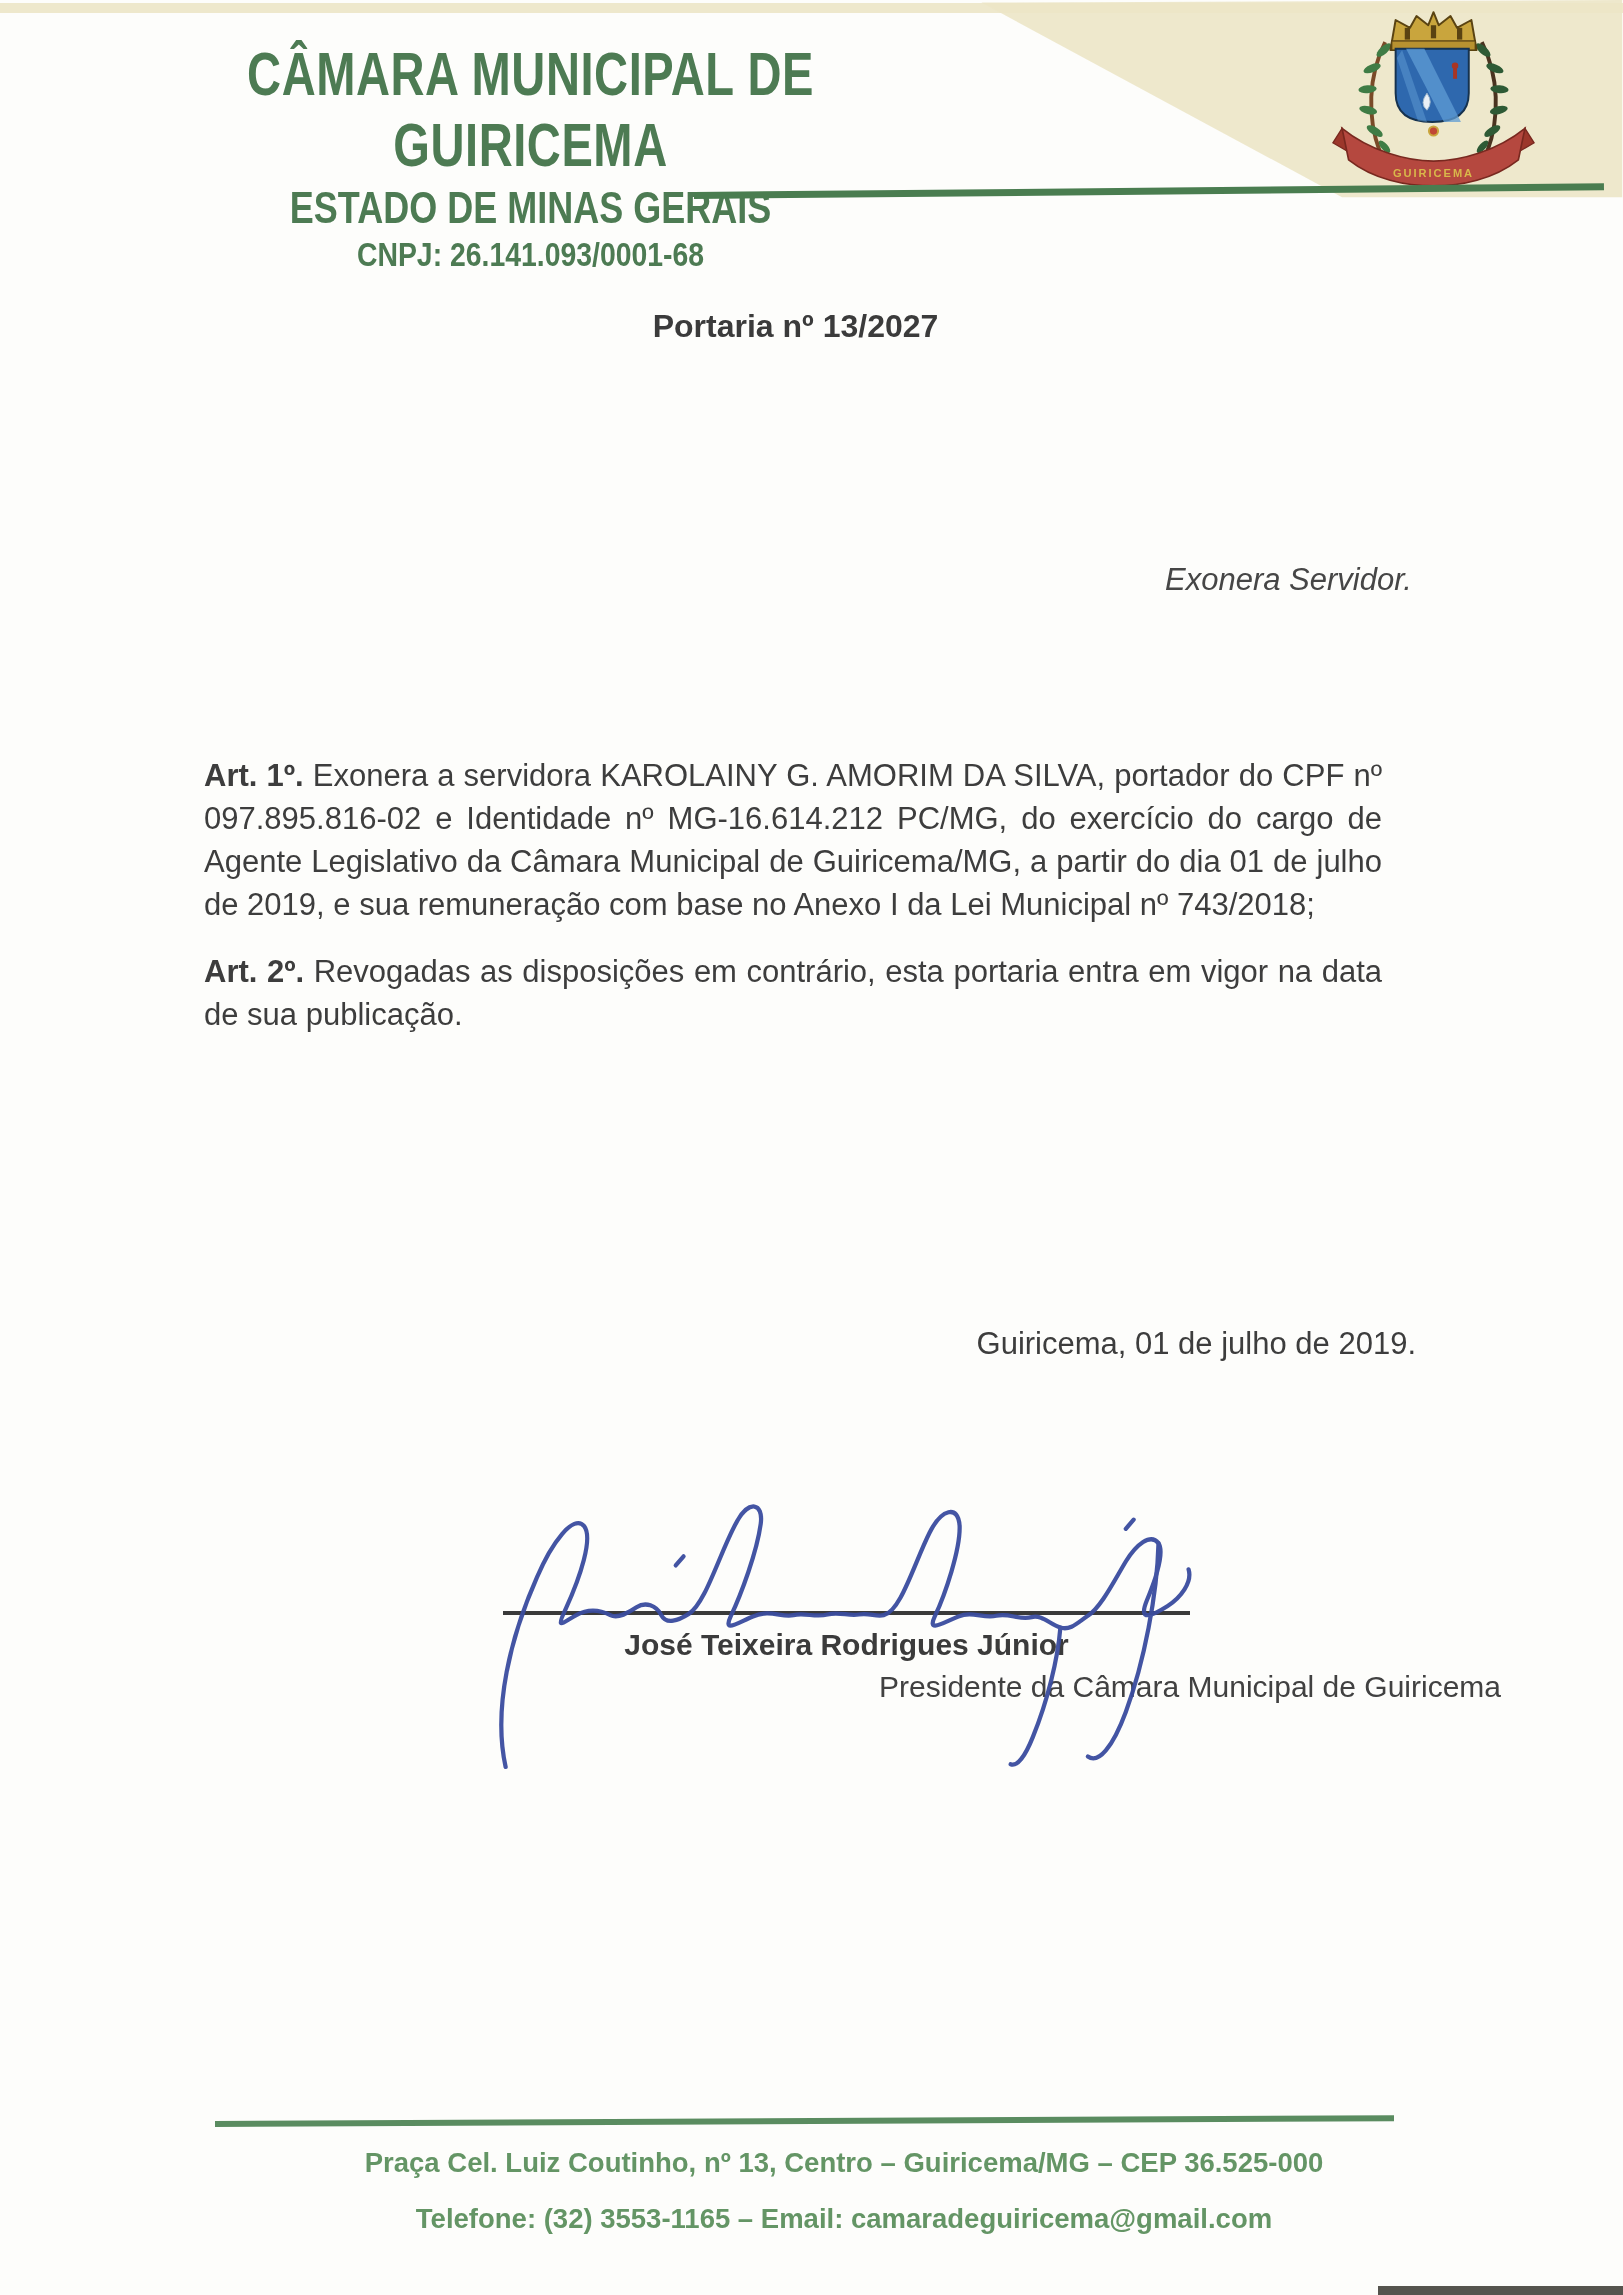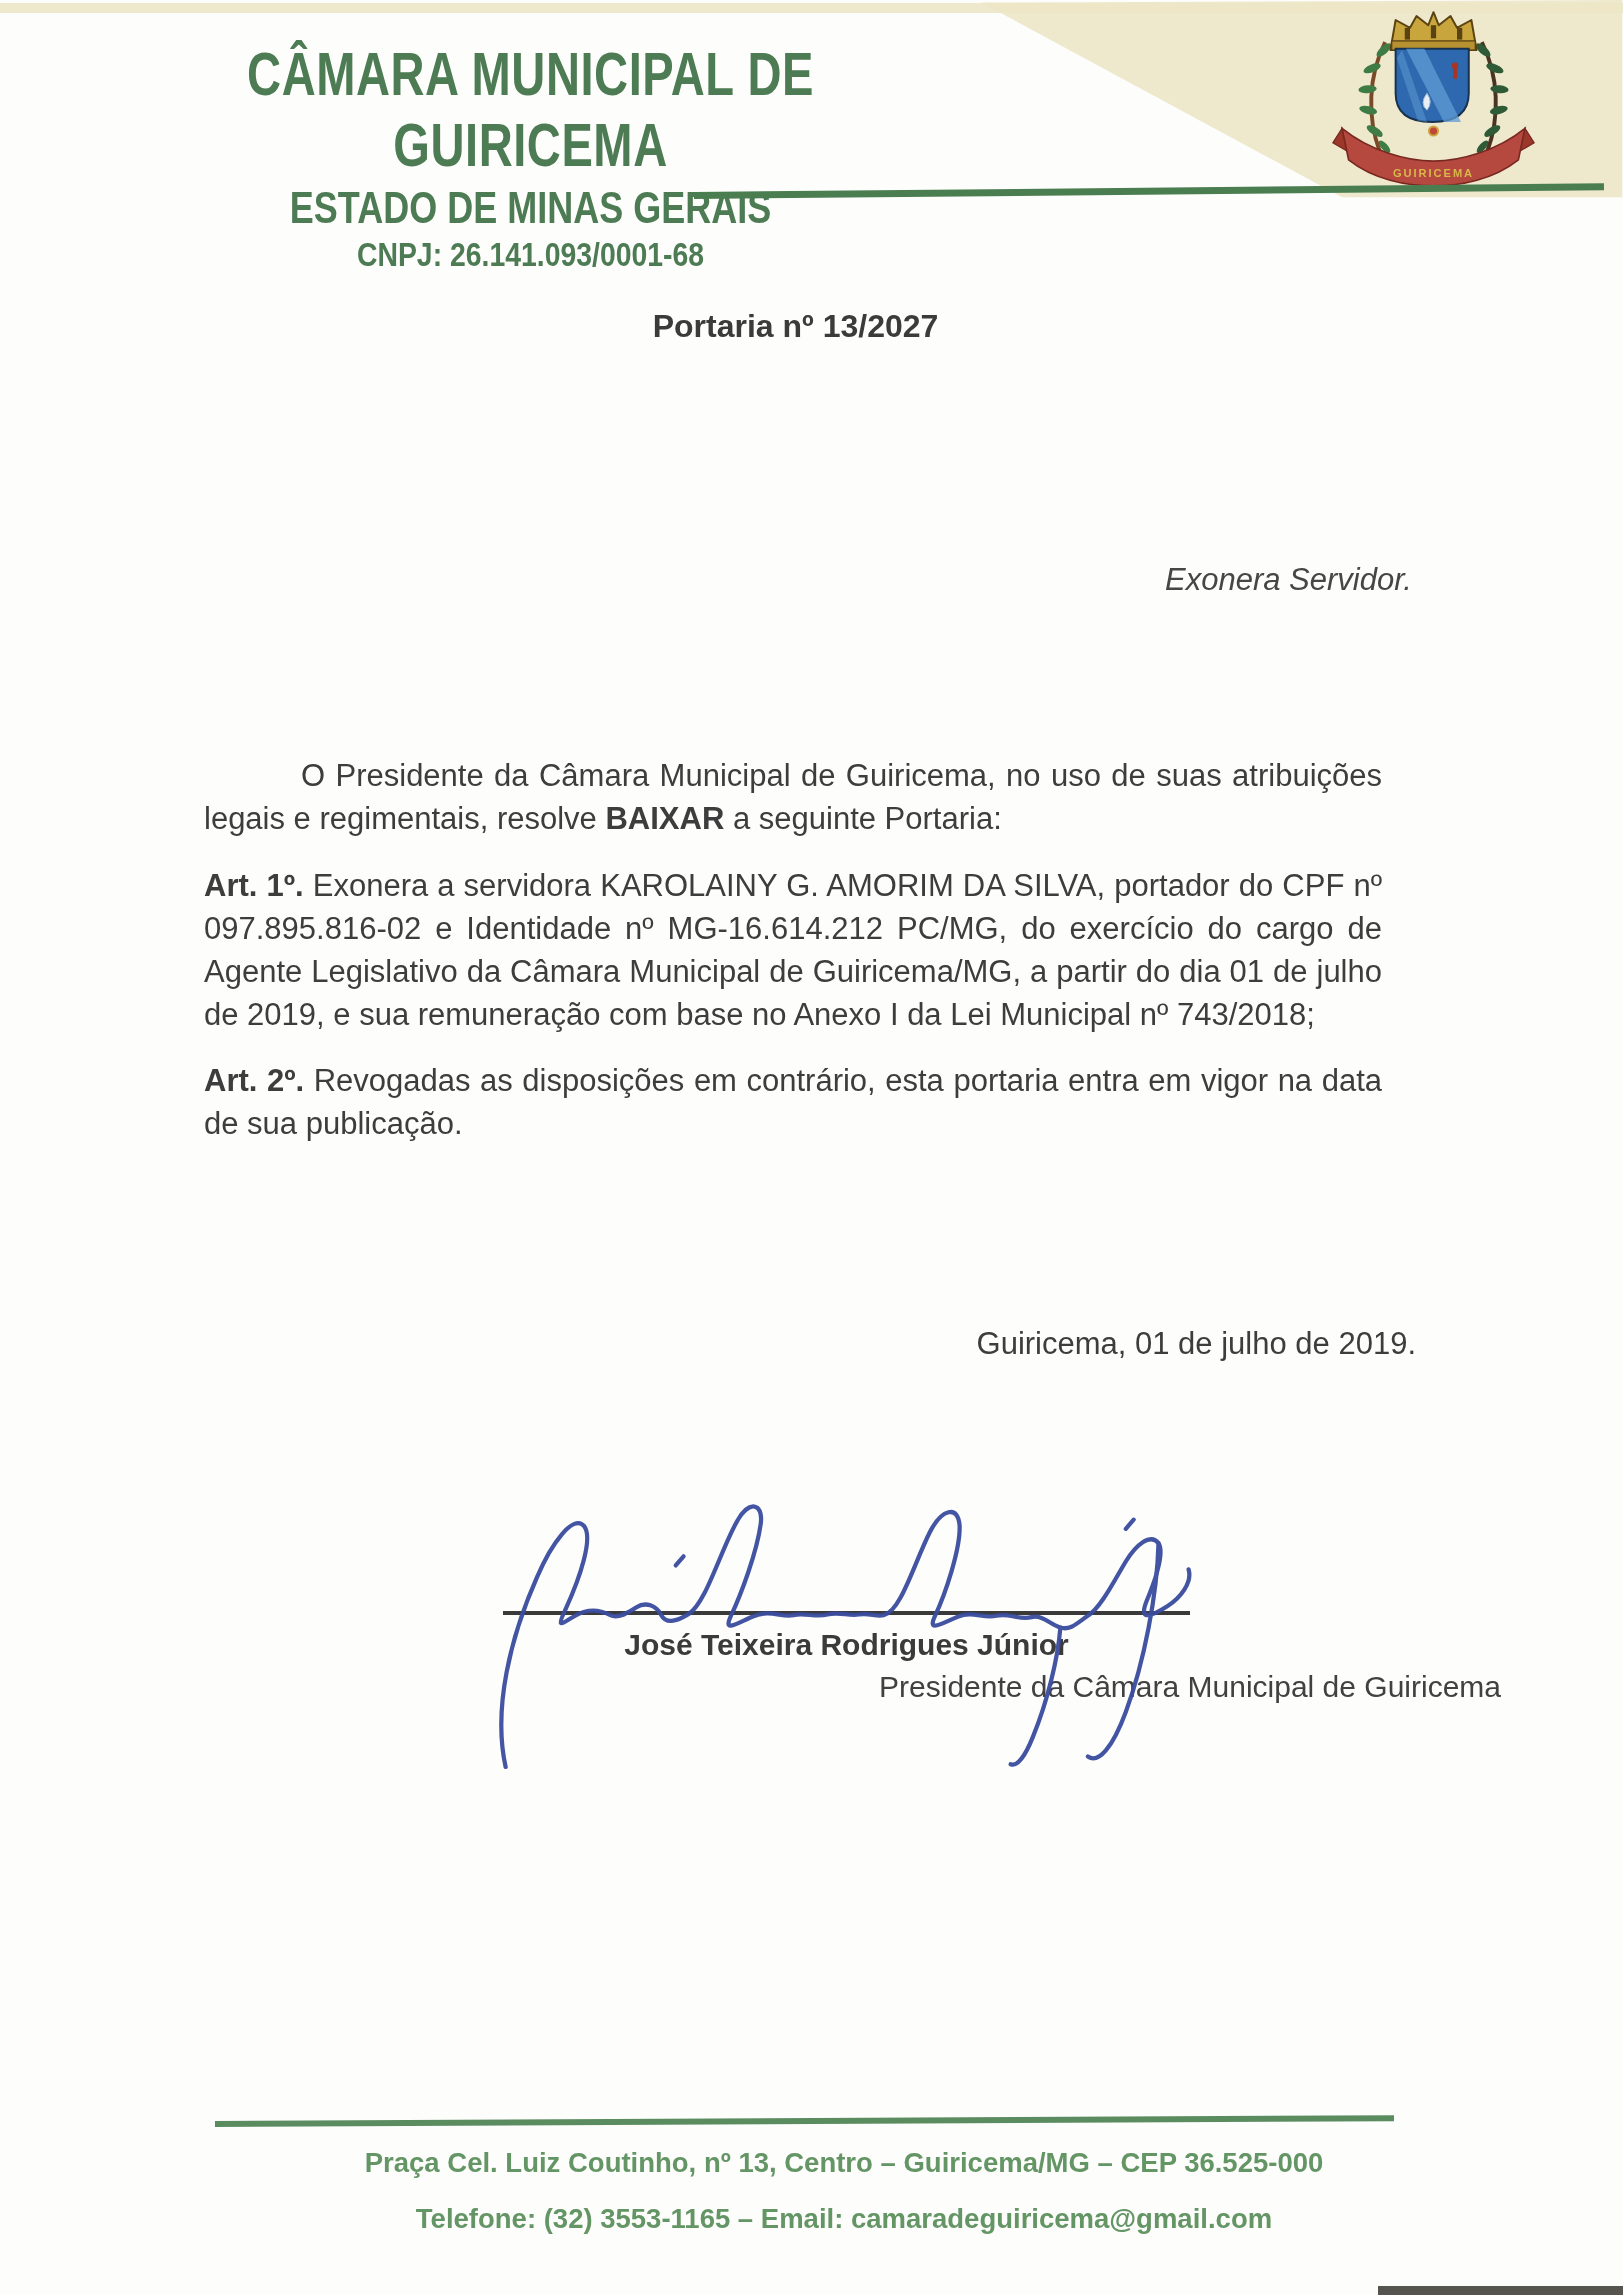--- a/index.html
+++ b/index.html
@@ -106,21 +106,20 @@
       <text x="160" y="266" text-anchor="middle" font-family="Liberation Sans, sans-serif" font-size="17" font-weight="bold" fill="#d9b84a" letter-spacing="3">GUIRICEMA</text>
     </g>
   </svg>
 
   <div class="rule rule-header"></div>
 
   <div class="doc-title">Portaria nº 13/2027</div>
   <div class="doc-summary">Exonera Servidor.</div>
 
   <div class="body-text">
-    <p class="indent"><span>O Presidente da Câmara Municipal de Guiricema, no uso de suas atribuições legais e regimentais, resolve </span><b>BAIXAR</b><span> a seguinte Portaria:</span></p>
     <p><b>Art. 1º.</b><span> Exonera a servidora KAROLAINY G. AMORIM DA SILVA, portador do CPF nº 097.895.816-02 e Identidade nº MG-16.614.212 PC/MG, do exercício do cargo de Agente Legislativo da Câmara Municipal de Guiricema/MG, a partir do dia 01 de julho de 2019, e sua remuneração com base no Anexo I da Lei Municipal nº 743/2018;</span></p>
     <p><b>Art. 2º.</b><span> Revogadas as disposições em contrário, esta portaria entra em vigor na data de sua publicação.</span></p>
   </div>
 
   <div class="dateline">Guiricema, 01 de julho de 2019.</div>
 
   <div class="sig-rule"></div>
   <div class="sig-name">José Teixeira Rodrigues Júnior</div>
   <div class="sig-role">Presidente da Câmara Municipal de Guiricema</div>
 

